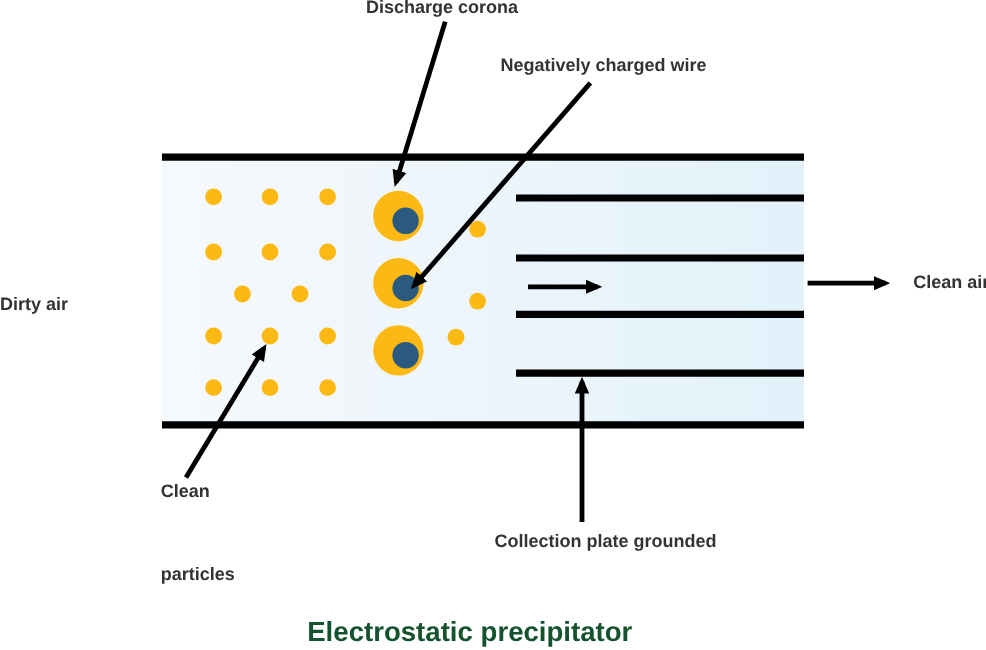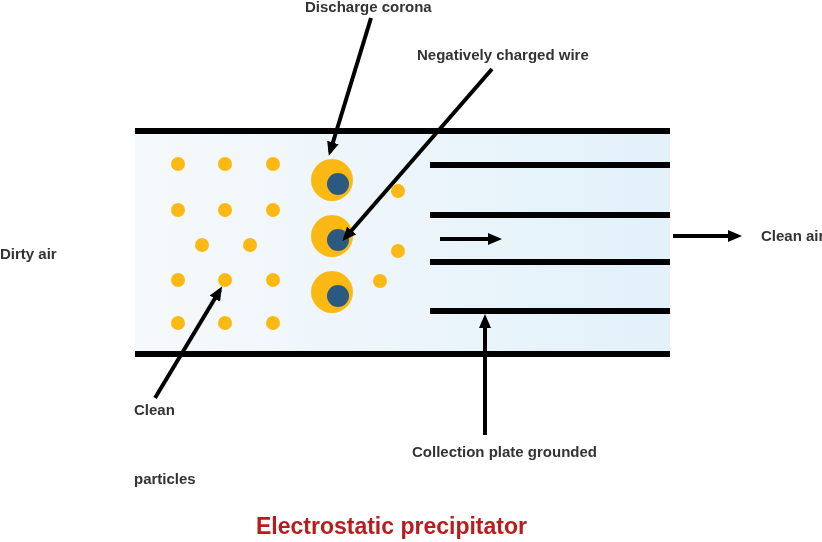--- a/index.html
+++ b/index.html
@@ -1,21 +1,21 @@
 <!DOCTYPE html>
 <html><head>
   <meta charset="utf-8">
   <style>
     html, body { margin: 0; padding: 0; background: #ffffff; }
     body { width: 822px; height: 542px; position: relative; overflow: hidden;
            font-family: "Liberation Sans", sans-serif; }
     svg { position: absolute; left: 0; top: 0; }
     .lbl { position: absolute; color: #333333; font-weight: bold; font-size: 15px;
            font-family: "Liberation Sans", sans-serif; white-space: nowrap; line-height: 20px; }
-    .title { position: absolute; color: #b91c1c; font-weight: bold; font-size: 23px;
+    .title { position: absolute; color: #14532d; font-weight: bold; font-size: 23px;
              font-family: "Liberation Sans", sans-serif; white-space: nowrap; }
   </style>
 </head>
 <body>
 
 <svg width="822" height="542" viewBox="0 0 822 542">
   <defs>
     <linearGradient id="ductGrad" x1="0" y1="0" x2="1" y2="0">
       <stop offset="0" stop-color="#F6F9FC"></stop>
       <stop offset="1" stop-color="#E2F1FA"></stop>

